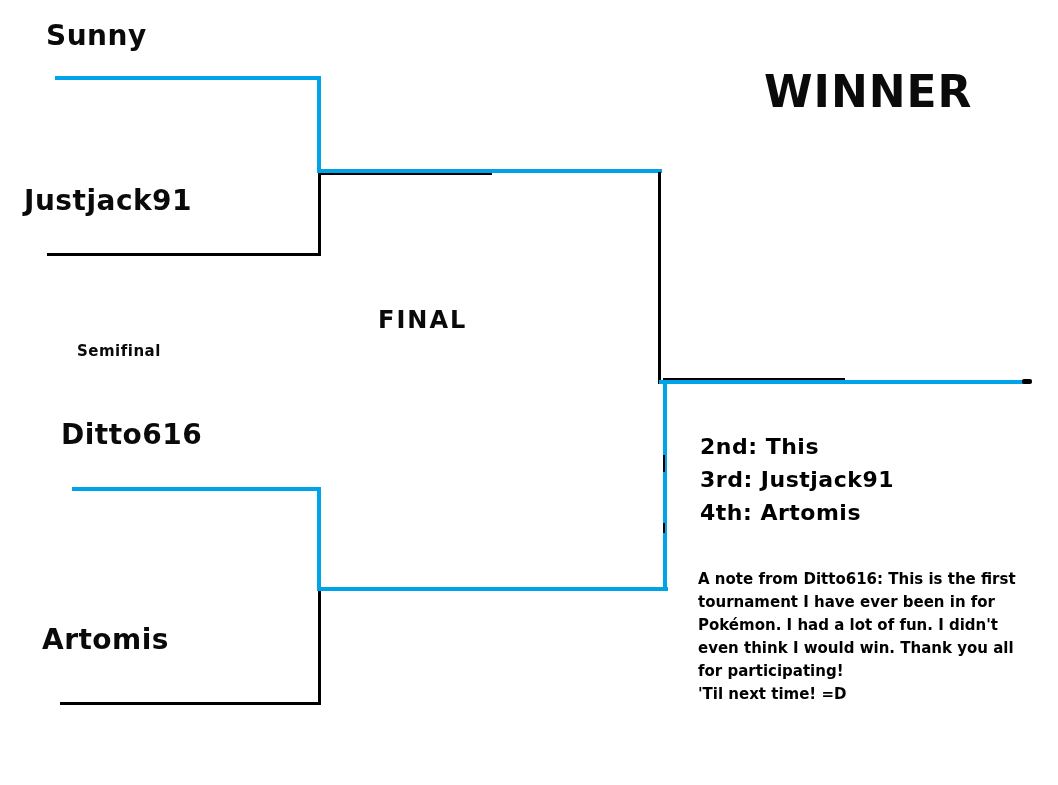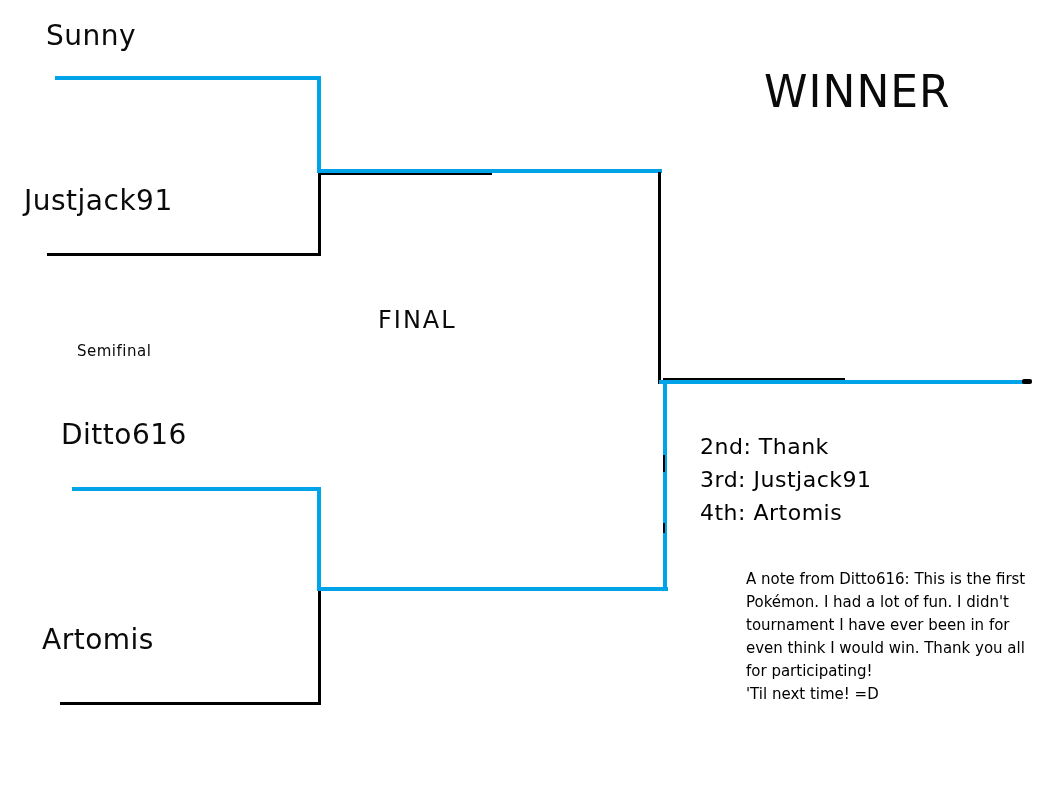--- a/index.html
+++ b/index.html
@@ -8,20 +8,21 @@
     background: #ffffff;
   }
   #canvas {
     position: relative;
     width: 1058px;
     height: 785px;
     background: #ffffff;
     overflow: hidden;
     font-family: "DejaVu Sans", "Liberation Sans", sans-serif;
     color: #000000;
+    font-weight: bold;
   }
   .line {
     position: absolute;
     background: #000000;
   }
   .label {
     position: absolute;
     white-space: nowrap;
     color: #0a0a0a;
     letter-spacing: 0.5px;
@@ -47,21 +48,20 @@
   }
   #results .result-line {
     font-size: 22px;
     line-height: 33px;
     letter-spacing: 0.5px;
   }
   #note {
     position: absolute;
     left: 698px;
     top: 568px;
-    margin-left: 48px;
   }
   #note .note-line {
     font-size: 15px;
     line-height: 23px;
   }
   #winner-arrow {
     position: absolute;
     left: 1022px;
     top: 379px;
     width: 10px;
@@ -103,27 +103,27 @@
 
   <div class="line" style="left: 663px; top: 383px; width: 4px; height: 208px; background-color: rgb(0, 162, 232);"></div>
   <div class="line" style="left: 663px; top: 455px; width: 2px; height: 17px; background-color: rgb(0, 0, 0);"></div>
   <div class="line" style="left: 663px; top: 523px; width: 2px; height: 10px; background-color: rgb(0, 0, 0);"></div>
 
   <div class="line" style="left: 659px; top: 380px; width: 369px; height: 4px; background-color: rgb(0, 162, 232);"></div>
   <div class="line" style="left: 663px; top: 378px; width: 182px; height: 2px; background-color: rgb(0, 0, 0);"></div>
   <div id="winner-arrow"></div>
 
   <div id="results">
-    <div class="result-line">2nd: Thank</div>
+    <div class="result-line">2nd: This</div>
     <div class="result-line">3rd: Justjack91</div>
     <div class="result-line">4th: Artomis</div>
   </div>
 
   <div id="note">
     <div class="note-line">A note from Ditto616: This is the first</div>
+    <div class="note-line">tournament I have ever been in for</div>
     <div class="note-line">Pokémon. I had a lot of fun. I didn't</div>
-    <div class="note-line">tournament I have ever been in for</div>
     <div class="note-line">even think I would win. Thank you all</div>
     <div class="note-line">for participating!</div>
     <div class="note-line">'Til next time! =D</div>
   </div>
 
 </div>
 
 </body></html>

